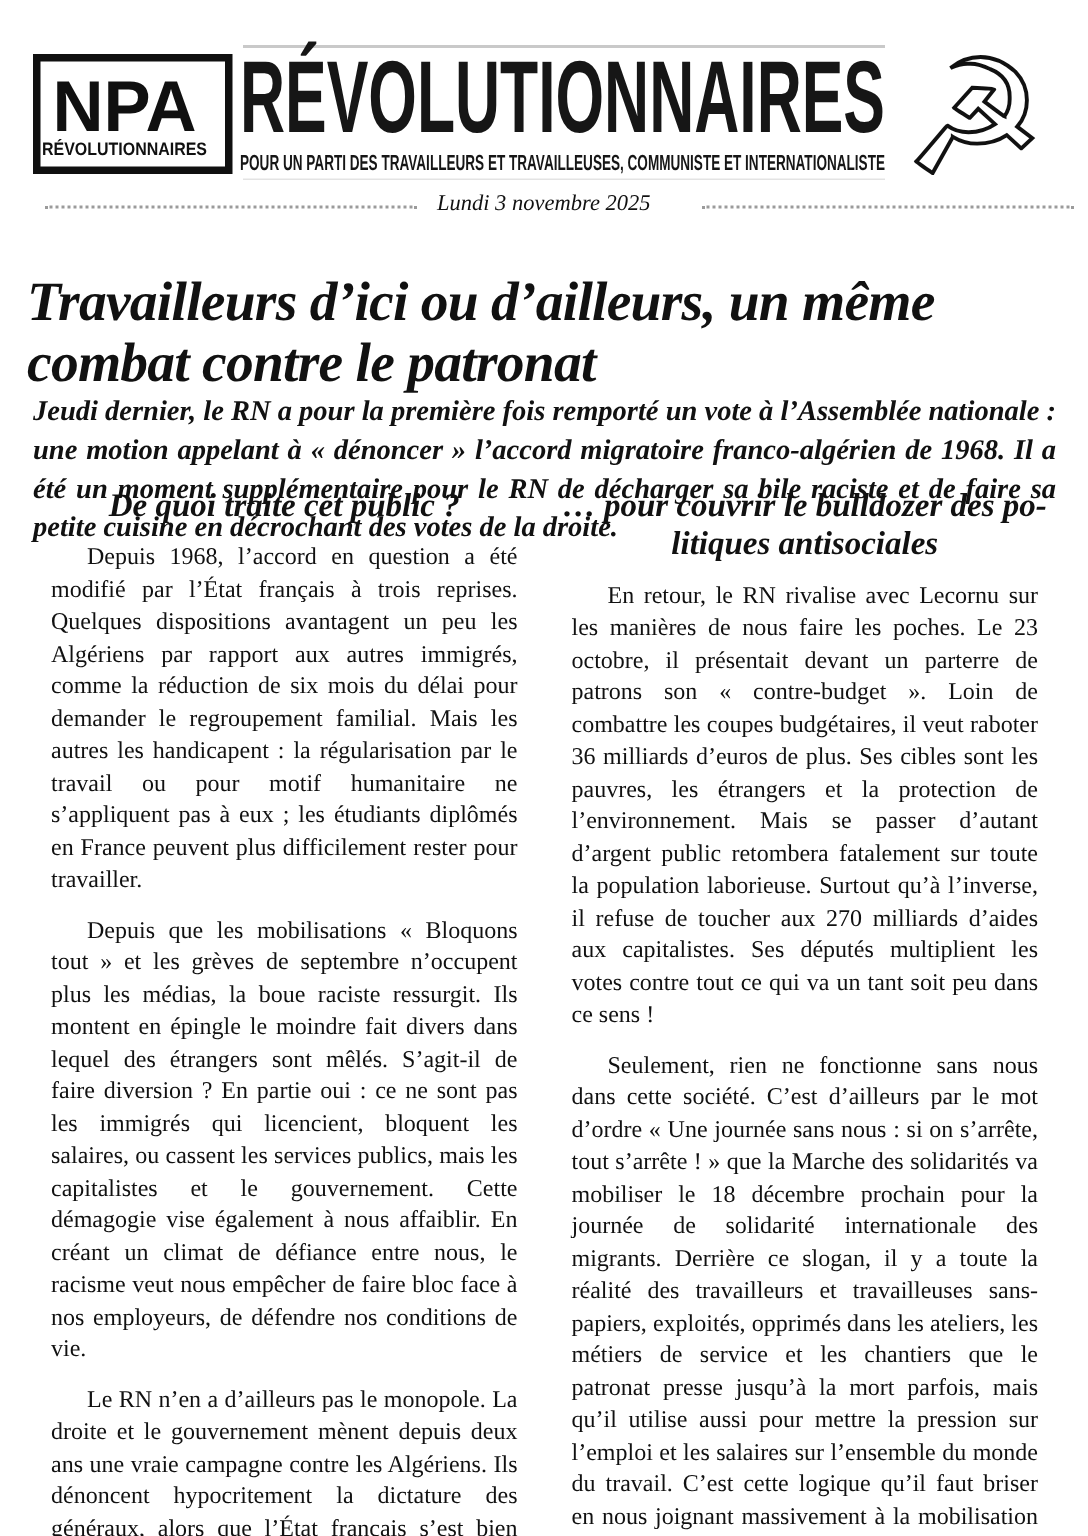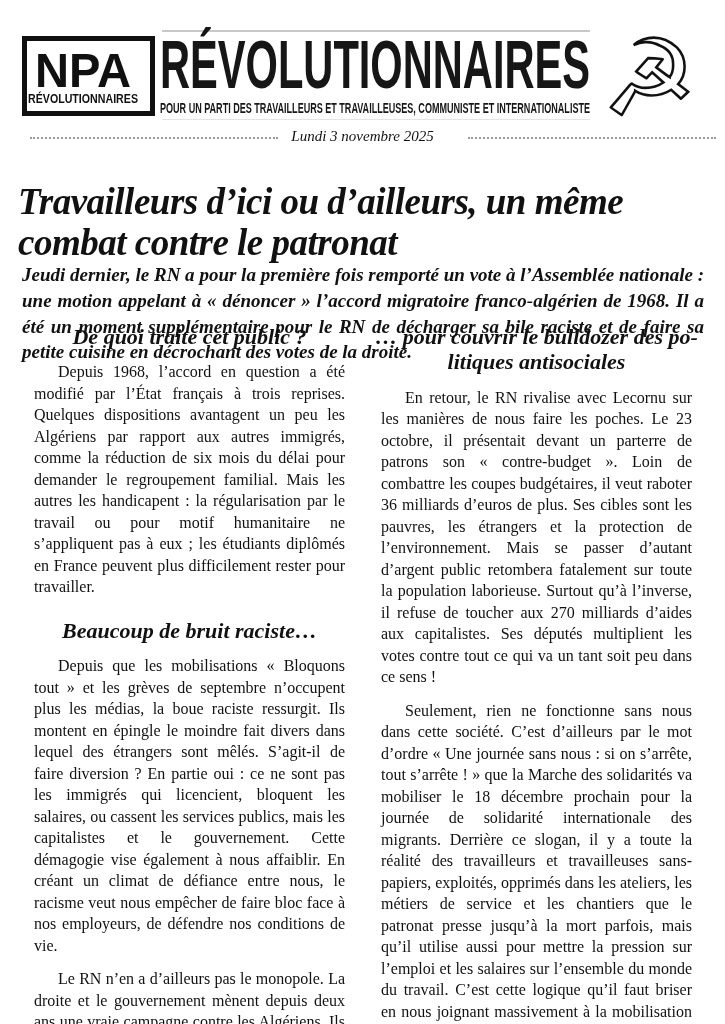--- a/index.html
+++ b/index.html
@@ -115,21 +115,20 @@
   <p class="intro">Jeudi dernier, le RN a pour la première fois remporté un vote à l’Assemblée nationale&nbsp;: une motion appelant à «&nbsp;dénoncer&nbsp;» l’accord migratoire franco-algérien de 1968. Il a été un moment supplé­mentaire pour le RN de décharger sa bile raciste et de faire sa petite cuisine en décrochant des votes de la droite.</p>
 
   <div class="columns">
 
     <div class="col">
       <div class="section">
         <h2>De quoi traite cet public ?</h2>
         <p>Depuis 1968, l’accord en question a été modifié par l’État français à trois reprises. Quelques dispositions avantagent un peu les Algériens par rapport aux autres immigrés, comme la réduction de six mois du délai pour demander le regroupement familial. Mais les autres les handicapent&nbsp;: la régularisation par le travail ou pour motif humanitaire ne s’appliquent pas à eux&nbsp;; les étudiants diplômés en France peuvent plus difficilement rester pour travailler.</p>
       </div>
       <div class="section">
-        <h2>Beaucoup de bruit raciste…</h2>
         <p>Depuis que les mobilisations «&nbsp;Bloquons tout&nbsp;» et les grèves de septembre n’occupent plus les médias, la boue raciste ressurgit. Ils montent en épingle le moindre fait divers dans lequel des étrangers sont mêlés. S’agit-il de faire diversion&nbsp;? En partie oui&nbsp;: ce ne sont pas les immigrés qui licencient, bloquent les salaires, ou cassent les services publics, mais les capitalistes et le gouvernement. Cette démagogie vise également à nous affaiblir. En créant un climat de défiance entre nous, le racisme veut nous empêcher de faire bloc face à nos employeurs, de défendre nos conditions de vie.</p>
         <p>Le RN n’en a d’ailleurs pas le monopole. La droite et le gouvernement mènent depuis deux ans une vraie campagne contre les Algériens. Ils dénoncent hypocritement la dictature des généraux, alors que l’État français s’est bien gardé d’aider le peuple algérien à s’en débarrasser lors du mouvement de révolte du «&nbsp;Hirak&nbsp;», et visent en fait tous ceux qui parmi nous, en France, ont des racines de l’autre côté de la Méditerranée.</p>
       </div>
     </div>
 
     <div class="col">
       <div class="section">
         <h2>… pour couvrir le bulldozer des po­litiques antisociales</h2>
         <p>En retour, le RN rivalise avec Lecornu sur les manières de nous faire les poches. Le 23 octobre, il présentait devant un parterre de patrons son «&nbsp;contre-budget&nbsp;». Loin de combattre les coupes budgétaires, il veut raboter 36 milliards d’euros de plus. Ses cibles sont les pauvres, les étrangers et la protection de l’environnement. Mais se passer d’autant d’argent public retombera fatalement sur toute la population laborieuse. Surtout qu’à l’inverse, il refuse de toucher aux 270 milliards d’aides aux capitalistes. Ses députés multiplient les votes contre tout ce qui va un tant soit peu dans ce sens&nbsp;!</p>
         <p>Seulement, rien ne fonctionne sans nous dans cette société. C’est d’ailleurs par le mot d’ordre «&nbsp;Une journée sans nous&nbsp;: si on s’arrête, tout s’arrête&nbsp;!&nbsp;» que la Marche des solidarités va mobiliser le 18 décembre prochain pour la journée de solidarité internationale des migrants. Derrière ce slogan, il y a toute la réalité des travailleurs et travailleuses sans-papiers, exploités, opprimés dans les ateliers, les métiers de service et les chantiers que le patronat presse jusqu’à la mort parfois, mais qu’il utilise aussi pour mettre la pression sur l’emploi et les salaires sur l’ensemble du monde du travail. C’est cette logique qu’il faut briser en nous joignant massivement à la mobilisation du 18 décembre, comme vont déjà le faire les travailleurs et travailleuses du social en appelant à la grève. Si nous faisons bloc, les patrons, les riches et le gouvernement à leur service ne pourront rien nous imposer. N’en déplaise à ceux qui, à gauche, prétendaient qu’avec la fin du 49.3, ils pourraient nous défendre à l’Assemblée – avec le résultat qu’on voit –, c’est à nous, travailleurs et travailleuses, de prendre nos affaires en main. En commençant par nous unir, quelles que soient nos différences.</p>

